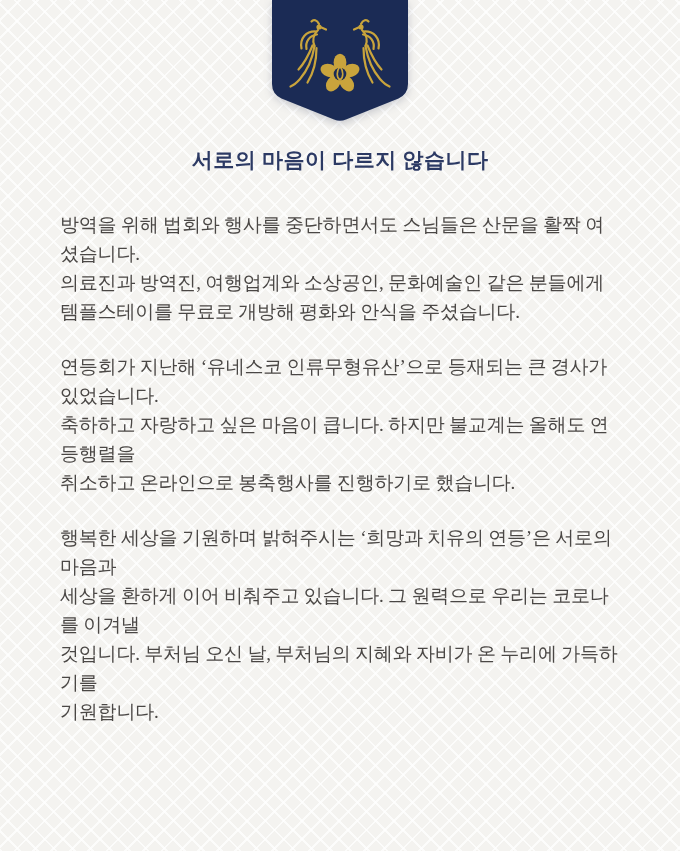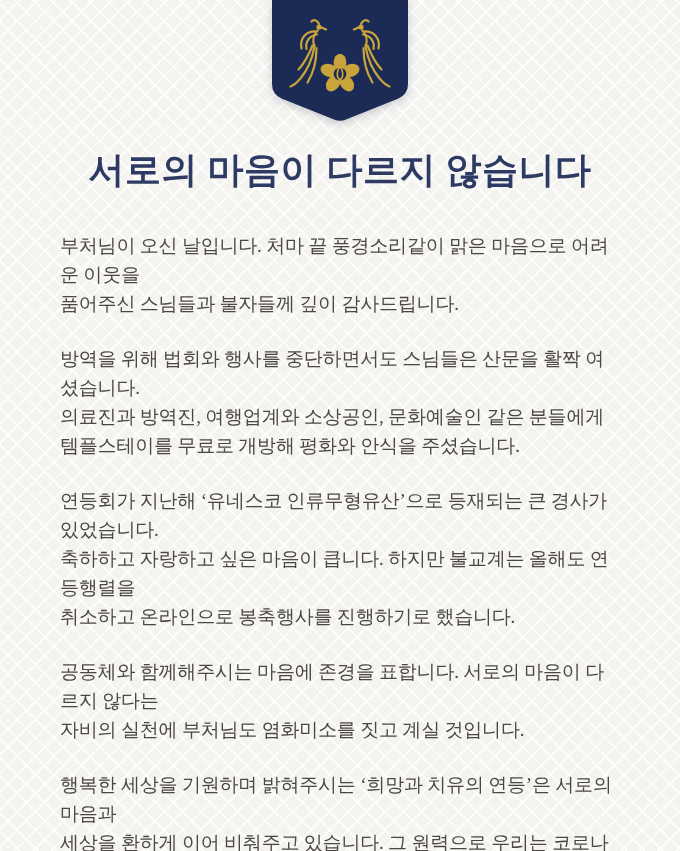--- a/index.html
+++ b/index.html
@@ -25,21 +25,21 @@
   }
   .pennant{
     width:136px;height:122px;
     margin:0 auto;
     filter:drop-shadow(0 3px 4px rgba(40,50,80,.22));
   }
   .pennant svg{display:block;width:136px;height:122px;}
   .title{
     margin-top:24px;
     text-align:center;
-    font-size:36px;
+    font-size:21px;
     font-weight:700;
     letter-spacing:.5px;
     color:var(--title);
   }
   .content{
     margin-top:36px;
     padding:0 60px;
   }
   .content p{
     white-space:pre-line;
@@ -92,29 +92,25 @@
         <ellipse cx="68" cy="62.5" rx="6.4" ry="8.8" fill="var(--gold)" transform="rotate(288 68 74)"></ellipse>
         <circle cx="68" cy="74" r="6.3" fill="var(--navy)"></circle>
         <path d="M68 66.5 C64.3 71 64.3 77.2 68 80 C71.7 77.2 71.7 71 68 66.5 Z" fill="var(--navy)" stroke="var(--gold)" stroke-width="1.6"></path>
       </g>
     </svg>
   </div>
 
   <h1 class="title">서로의 마음이 다르지 않습니다</h1>
 
   <main class="content">
-    <p>부처님이 오신 날입니다. 처마 끝 풍경소리같이 맑은 마음으로 어려운 이웃을
-품어주신 스님들과 불자들께 깊이 감사드립니다.</p>
     <p>방역을 위해 법회와 행사를 중단하면서도 스님들은 산문을 활짝 여셨습니다.
 의료진과 방역진, 여행업계와 소상공인, 문화예술인 같은 분들에게
 템플스테이를 무료로 개방해 평화와 안식을 주셨습니다.</p>
     <p>연등회가 지난해 ‘유네스코 인류무형유산’으로 등재되는 큰 경사가 있었습니다.
 축하하고 자랑하고 싶은 마음이 큽니다. 하지만 불교계는 올해도 연등행렬을
 취소하고 온라인으로 봉축행사를 진행하기로 했습니다.</p>
-    <p>공동체와 함께해주시는 마음에 존경을 표합니다. 서로의 마음이 다르지 않다는
-자비의 실천에 부처님도 염화미소를 짓고 계실 것입니다.</p>
     <p>행복한 세상을 기원하며 밝혀주시는 ‘희망과 치유의 연등’은 서로의 마음과
 세상을 환하게 이어 비춰주고 있습니다. 그 원력으로 우리는 코로나를 이겨낼
 것입니다. 부처님 오신 날, 부처님의 지혜와 자비가 온 누리에 가득하기를
 기원합니다.</p>
   </main>
 
 </div>
 
 </body></html>

